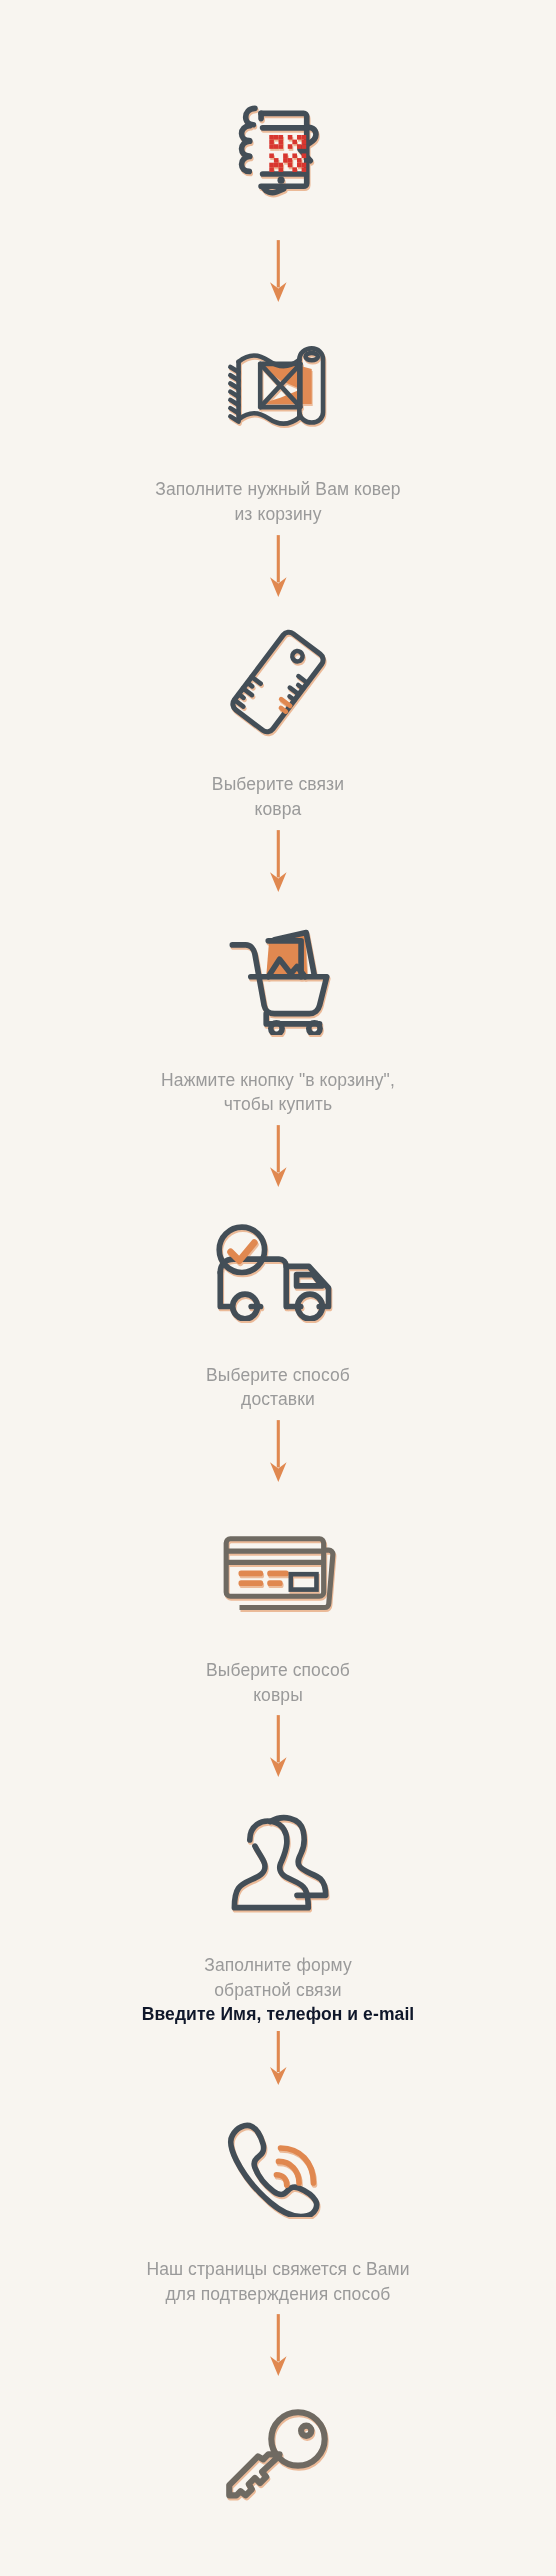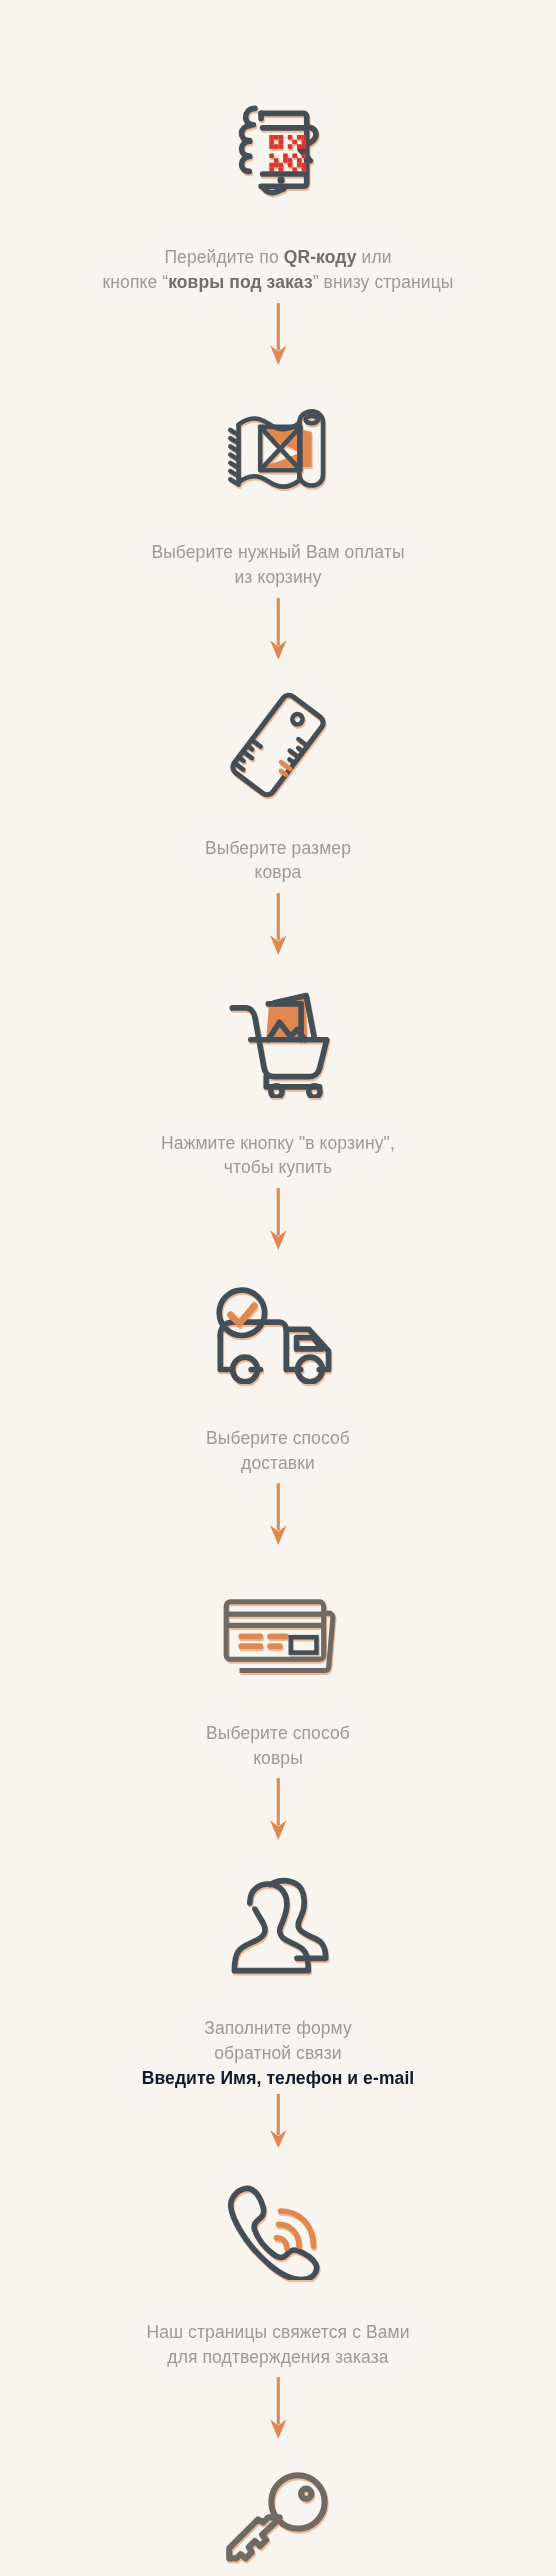--- a/index.html
+++ b/index.html
@@ -108,24 +108,20 @@
             <rect x="114" y="130" width="9" height="9"></rect>
           <rect x="132" y="130" width="9" height="9"></rect>
             <rect x="141" y="130" width="9" height="9"></rect>
           <rect x="78" y="139" width="9" height="9"></rect>
             <rect x="96" y="139" width="9" height="9"></rect>
           <rect x="123" y="139" width="9" height="9"></rect>
             <rect x="141" y="139" width="9" height="9"></rect>
         </g>
       </svg>
     </div>
-    <div class="caption">
-      <span>Перейдите по </span><b>QR-коду</b><span> или</span><br>
-      <span>кнопке “</span><b>ковры под заказ</b><span>” внизу страницы</span>
-    </div>
   </div>
 
   <div class="arrow-wrap">
     <svg width="20.6" height="62" viewBox="0 0 40 120">
         <path d="M20 0 L20 92" stroke="#e08850" stroke-width="6"></path>
         <path d="M4 82 L20 120 L36 82 L20 94 Z" fill="#e08850"></path>
       </svg>
   </div>
 
   <div class="step">
@@ -143,21 +139,21 @@
           <path d="M30 52 L30 164"></path>
           <path d="M30 164 C50 148 68 148 88 162 C108 176 128 176 148 160"></path>
           <path d="M148 48 L148 160"></path>
           <path d="M148 48 C148 34 160 26 172 26 C184 26 194 34 194 48 L194 150 C194 162 184 170 172 170 C160 170 150 162 148 152"></path>
           <ellipse cx="172" cy="42" rx="12" ry="7"></ellipse>
           <path d="M14 62 L30 72 M14 78 L30 88 M14 94 L30 104 M14 110 L30 120 M14 126 L30 136 M14 142 L30 152 M14 158 L30 168"></path>
         </g>
       </svg>
     </div>
     <div class="caption">
-      <span>Выберите нужный Вам оплаты</span><br>
+      <span>Заполните нужный Вам ковер</span><br>
       <span>из корзину</span>
     </div>
   </div>
 
   <div class="arrow-wrap">
     <svg width="20.6" height="62" viewBox="0 0 40 120">
         <path d="M20 0 L20 92" stroke="#e08850" stroke-width="6"></path>
         <path d="M4 82 L20 120 L36 82 L20 94 Z" fill="#e08850"></path>
       </svg>
   </div>
@@ -180,21 +176,21 @@
             <path d="M68 138 L90 138"></path>
           </g>
           <g stroke="#e08850" stroke-width="9" stroke-linecap="round">
             <path d="M162 138 L140 138"></path>
             <path d="M162 152 L150 152"></path>
           </g>
         </g>
       </svg>
     </div>
     <div class="caption">
-      <span>Выберите размер</span><br>
+      <span>Выберите связи</span><br>
       <span>ковра</span>
     </div>
   </div>
 
   <div class="arrow-wrap">
     <svg width="20.6" height="62" viewBox="0 0 40 120">
         <path d="M20 0 L20 92" stroke="#e08850" stroke-width="6"></path>
         <path d="M4 82 L20 120 L36 82 L20 94 Z" fill="#e08850"></path>
       </svg>
   </div>
@@ -319,21 +315,21 @@
         </g>
         <g fill="none" stroke="#e08850" stroke-width="11" stroke-linecap="round">
           <path d="M106 118 C118 118 126 126 126 138"></path>
           <path d="M110 92 C134 92 150 110 150 134"></path>
           <path d="M114 66 C152 66 178 94 178 134"></path>
         </g>
       </svg>
     </div>
     <div class="caption">
       <span>Наш страницы свяжется с Вами</span><br>
-      <span>для подтверждения заказа</span>
+      <span>для подтверждения способ</span>
     </div>
   </div>
 
   <div class="arrow-wrap">
     <svg width="20.6" height="62" viewBox="0 0 40 120">
         <path d="M20 0 L20 92" stroke="#e08850" stroke-width="6"></path>
         <path d="M4 82 L20 120 L36 82 L20 94 Z" fill="#e08850"></path>
       </svg>
   </div>
 

